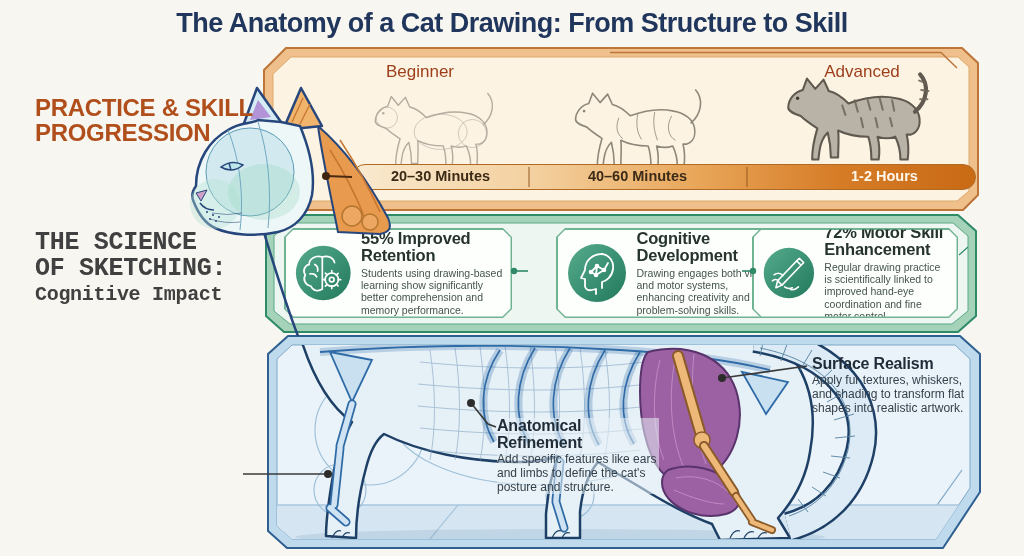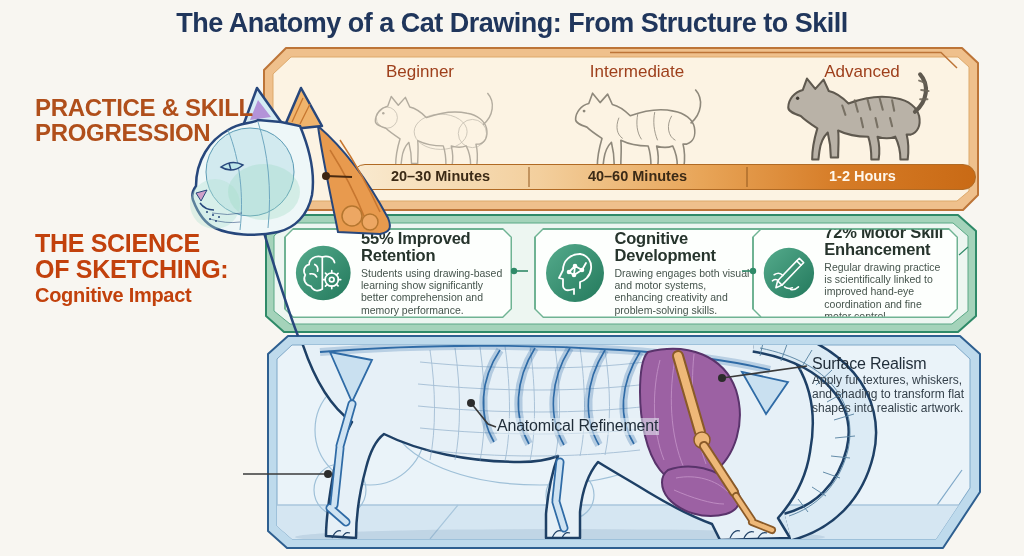--- a/index.html
+++ b/index.html
@@ -4,41 +4,41 @@
 <style>
   html,body{margin:0;padding:0;background:#e8e6e1;}
   #canvas{position:relative;width:1024px;height:556px;background:#f8f6f1;overflow:hidden;
           font-family:"Liberation Sans", sans-serif;}
   .abs{position:absolute;}
   
   #page-title{top:8px;left:0;width:1024px;text-align:center;font-size:27px;font-weight:bold;
               color:#20365c;letter-spacing:-0.5px;}
   .sec-label{font-weight:bold;line-height:1.04;letter-spacing:-0.3px;}
   #label-practice{top:96px;left:35px;font-size:24px;color:#b04f1b;}
-  #label-science{top:230px;left:35px;font-size:25px;color:#c2410c;}
+  #label-science{top:230px;left:35px;font-size:25px;color:#404040;font-family:Liberation Mono, monospace;}
   #label-science .sub{font-size:20px;margin-top:3px;}
   #label-workflow{top:366px;left:35px;font-size:25px;color:#20365c;}
   #label-workflow .sub{font-size:18px;margin-top:3px;}
   
   .level-label{top:62px;font-size:17px;font-weight:normal;color:#9e3f1b;text-align:center;width:140px;}
   #time-bar{top:164px;left:352px;width:624px;height:26px;border-radius:13px;
             background:linear-gradient(90deg,#f9ead0 0%,#f3cf9d 30%,#e8a558 56%,#d67c27 78%,#c96a15 100%);
             border:1.5px solid #b06a24;box-sizing:border-box;}
   .time-div{position:absolute;top:2px;bottom:2px;width:2px;background:rgba(146,88,30,.5);}
   .time-label{position:absolute;top:3px;font-size:14.5px;font-weight:bold;text-align:center;}
   
   .card-outer{top:228px;height:90px;background:#6fb393;
       clip-path:polygon(9px 0,calc(100% - 9px) 0,100% 9px,100% calc(100% - 9px),calc(100% - 9px) 100%,9px 100%,0 calc(100% - 9px),0 9px);}
   .card-inner{position:absolute;inset:1.5px;background:#fdfffd;display:flex;align-items:center;gap:9px;
       padding:4px 6px 4px 8px;box-sizing:border-box;
       clip-path:polygon(8px 0,calc(100% - 8px) 0,100% 8px,100% calc(100% - 8px),calc(100% - 8px) 100%,8px 100%,0 calc(100% - 8px),0 8px);}
   .card-title{font-size:16.5px;font-weight:bold;color:#26342c;line-height:1.03;letter-spacing:-0.2px;}
   .card-body{font-size:10.5px;color:#45544c;line-height:1.18;margin-top:3px;}
   
-  .anno-title{font-size:16px;font-weight:normal;color:#1f2c38;line-height:1.05;letter-spacing:-0.2px;}
+  .anno-title{font-size:16px;font-weight:bold;color:#1f2c38;line-height:1.05;letter-spacing:-0.2px;}
   .anno-body{font-size:12.5px;color:#333f49;line-height:1.18;margin-top:0;}
   #anno-foundational{top:455px;left:30px;width:210px;text-align:right;}
   #anno-anatomical{top:418px;left:497px;width:162px;background:rgba(233,242,248,.55);}
   #anno-surface{top:356px;left:812px;width:168px;}
   svg{display:block;}
 </style>
 </head>
 <body>
 
 <div id="canvas">
@@ -264,21 +264,20 @@
   </div>
 
   <div class="abs sec-label" id="label-science" style="z-index:5">
     <div>THE SCIENCE</div>
     <div>OF SKETCHING:</div>
     <div class="sub">Cognitive Impact</div>
   </div>
 
 
   <div class="abs level-label" style="left:350px;z-index:3">Beginner</div>
-  <div class="abs level-label" style="left:567px;z-index:3">Intermediate</div>
   <div class="abs level-label" style="left:792px;z-index:3">Advanced</div>
 
   <svg class="abs" style="left:363px;top:84px;z-index:3" width="150" height="92" viewBox="0 0 170 104">
     <g fill="none" stroke="#c8c1b4" stroke-width="1">
       <ellipse cx="88" cy="54" rx="30" ry="20"></ellipse>
         <circle cx="124" cy="56" r="16"></circle>
         <circle cx="27" cy="38" r="12"></circle>
     </g>
     <g fill="none" stroke="#b3ac9f" stroke-width="1.6" stroke-linejoin="round">
       <path d="M14,42 C14,34 20,27 28,25 L32,14 L40,24 L48,15 L53,26 C62,28 68,34 72,38 C88,32 104,30 118,33 C130,35 138,42 140,50 C142,60 138,66 132,68 L128,68 C130,76 130,84 129,92 L122,92 C122,84 120,76 117,70 C112,72 106,72 100,70 C102,78 102,86 101,92 L94,92 C94,84 93,76 91,70 C80,70 70,68 62,64 C63,72 62,82 62,90 L55,90 C55,82 54,74 52,66 C48,70 45,76 44,84 L43,92 L37,92 C37,82 39,72 42,62 C36,58 30,54 26,50 C20,48 14,46 14,42 Z"></path>
@@ -320,21 +319,21 @@
         <path d="M141,34 l7,0"></path>
     </g>
     <circle cx="23" cy="33" r="1.6" fill="#3f3a33"></circle>
   </svg>
 
   <div class="abs" id="time-bar" style="z-index:3">
     <div class="time-div" style="left:175px"></div>
     <div class="time-div" style="left:393px"></div>
     <span class="time-label" style="left:0;width:175px;color:#3b2a16">20–30 Minutes</span>
     <span class="time-label" style="left:175px;width:219px;color:#3b2a16">40–60 Minutes</span>
-    <span class="time-label" style="left:394px;width:231px;color:#fff7ec">1-2 Hours</span>
+    <span class="time-label" style="left:416px;width:231px;color:#fff7ec">1-2 Hours</span>
   </div>
 
   <div class="abs card-outer" style="left:284px;width:228px;z-index:3">
     <div class="card-inner">
       <svg width="62" height="62" viewBox="0 0 62 62">
         <defs>
             <linearGradient id="gg1" x1="0" y1="0" x2="1" y2="1">
           <stop offset="0" stop-color="#55ab8c"></stop>
               <stop offset="1" stop-color="#23795c"></stop>
             </linearGradient>
@@ -349,21 +348,21 @@
           <path d="M40,28.5 V31 M40,45 v2.5 M49.5,38 H47 M33,38 h-2.5 M46.7,31.3 l-1.8,1.8 M35.1,43 l-1.8,1.8 M46.7,44.7 l-1.8,-1.8 M35.1,33 l-1.8,-1.8"></path>
         </g>
       </svg>
       <div style="width:152px">
         <div class="card-title">55% Improved Retention</div>
         <div class="card-body">Students using drawing-based learning show significantly better comprehension and memory performance.</div>
       </div>
     </div>
   </div>
 
-  <div class="abs card-outer" style="left:534px;width:242px;z-index:3">
+  <div class="abs card-outer" style="left:556px;width:242px;z-index:3">
     <div class="card-inner">
       <svg width="62" height="62" viewBox="0 0 62 62">
         <circle cx="31" cy="31" r="29" fill="url(#gg1)"></circle>
         <g fill="none" stroke="#fff" stroke-width="1.8" stroke-linecap="round" stroke-linejoin="round">
           <path d="M36,12 C26,12 19,19 19,28 L15,36 L19,37 L19,44 C19,47 22,49 26,48 L30,47 L30,52"></path>
           <path d="M36,12 C44,13 48,20 47,27 C46,35 40,39 36,40 L36,46"></path>
           <path d="M25,30 L31,24 L38,28 L42,21 M31,24 L30,33 L38,28 M30,33 L25,30"></path>
           <circle cx="25" cy="30" r="1.4" fill="#fff"></circle>
             <circle cx="31" cy="24" r="1.4" fill="#fff"></circle>
           <circle cx="38" cy="28" r="1.4" fill="#fff"></circle>
@@ -391,20 +390,21 @@
       <div style="width:136px">
         <div class="card-title">72% Motor Skill Enhancement</div>
         <div class="card-body">Regular drawing practice is scientifically linked to improved hand-eye coordination and fine motor control.</div>
       </div>
     </div>
   </div>
 
 
   <div class="abs" id="anno-anatomical" style="z-index:5">
     <div class="anno-title">Anatomical Refinement</div>
+    <div class="anno-body" style="font-size:12px">Add specific features like ears and limbs to define the cat's posture and structure.</div>
   </div>
 
   <div class="abs" id="anno-surface" style="z-index:5">
     <div class="anno-title">Surface Realism</div>
     <div class="anno-body" style="font-size:12px">Apply fur textures, whiskers, and shading to transform flat shapes into realistic artwork.</div>
   </div>
 
 </div>
 
 </body></html>

